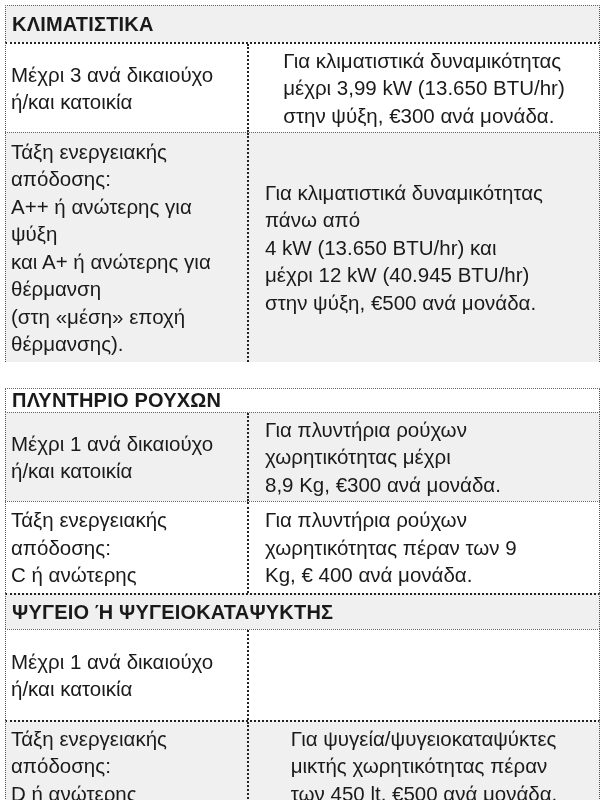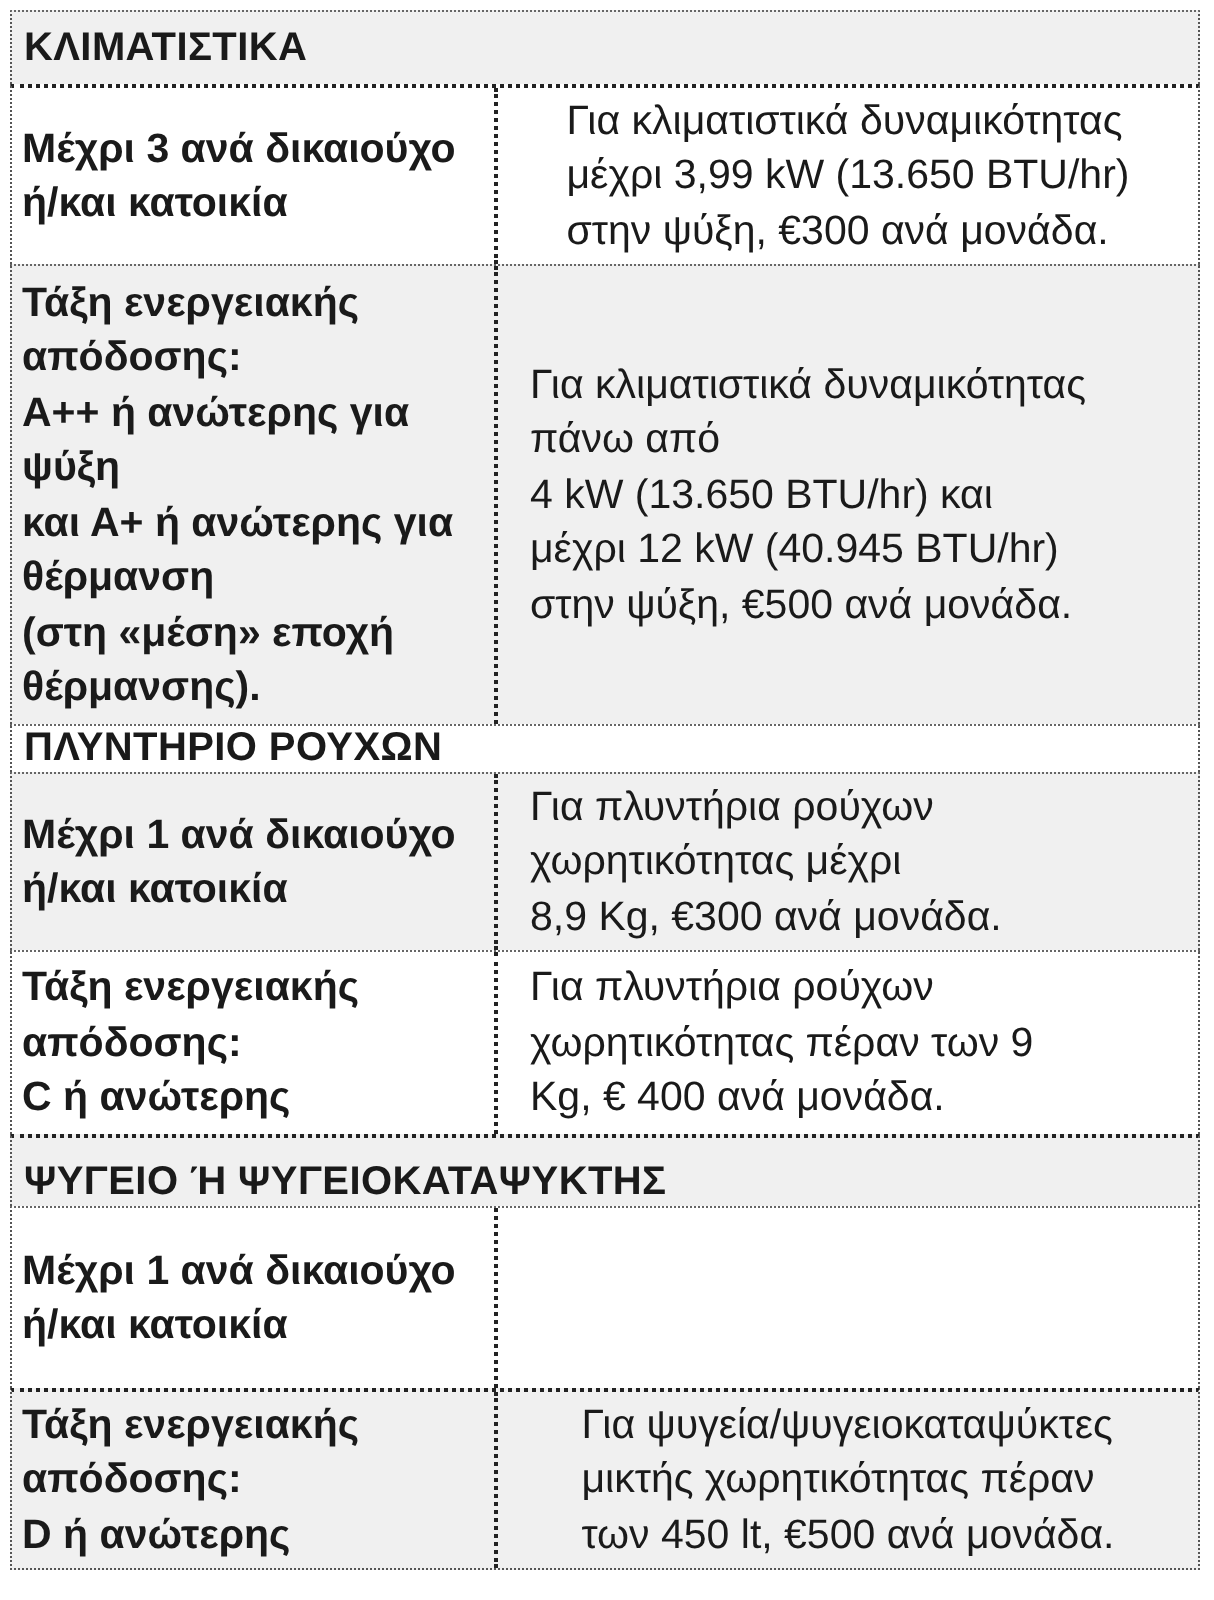--- a/index.html
+++ b/index.html
@@ -9,21 +9,21 @@
     .row { position: relative; display: flex; box-sizing: border-box;
            border-left: 1px dotted #555; border-right: 1px dotted #555; }
     .row.gray { background: #f0f0f0; }
     .row.white { background: #ffffff; }
     .sep-top { border-top: 2px dotted #222; }
     .sep-top-light { border-top: 1px dotted #666; }
     .hdr { font-weight: bold; font-size: 20px; padding: 0 6px;
            display: flex; align-items: center; letter-spacing: 0.2px; }
     .cell { box-sizing: border-box; font-size: 20.5px; line-height: 27.5px;
             display: flex; align-items: center; }
-    .cell.left { width: 243px; padding-left: 5px; border-right: 2px dotted #222; font-weight: bold; }
+    .cell.left { width: 243px; padding-left: 5px; border-right: 2px dotted #222; }
     .cell.right { flex: 1; padding-left: 16px; padding-right: 4px; }
     .cell.right.center { justify-content: center; padding-left: 4px; }
     .cell .txt { white-space: pre-line; }
     .bottom { border-bottom: 1px dotted #555; }
   </style>
 </head>
 <body>
 
 <div class="tbl">
 
@@ -54,21 +54,21 @@
     </div>
     <div class="cell right">
       <span class="txt">Για κλιματιστικά δυναμικότητας
 πάνω από
 4 kW (13.650 BTU/hr) και
 μέχρι 12 kW (40.945 BTU/hr)
 στην ψύξη,   €500 ανά μονάδα.</span>
     </div>
   </div>
 
-  <div class="row white hdr sep-top-light" style="height:24px;">
+  <div class="row white hdr sep-top-light" style="height:24px;margin-top:26px;">
     <span>ΠΛΥΝΤΗΡΙΟ ΡΟΥΧΩΝ</span>
   </div>
   <div class="row gray sep-top-light" style="height:89px;">
     <div class="cell left">
       <span class="txt">Μέχρι 1 ανά δικαιούχο
 ή/και κατοικία</span>
     </div>
     <div class="cell right">
       <span class="txt">Για πλυντήρια ρούχων
 χωρητικότητας μέχρι
@@ -81,21 +81,21 @@
 απόδοσης:
 C ή ανώτερης</span>
     </div>
     <div class="cell right">
       <span class="txt">Για πλυντήρια ρούχων
 χωρητικότητας πέραν των 9
 Kg,    € 400 ανά μονάδα.</span>
     </div>
   </div>
 
-  <div class="row gray hdr sep-top" style="height:36px;align-items:flex-end;">
+  <div class="row gray hdr sep-top" style="height:36px;">
     <span>ΨΥΓΕΙΟ Ή ΨΥΓΕΙΟΚΑΤΑΨΥΚΤΗΣ</span>
   </div>
   <div class="row white sep-top-light" style="height:91px;">
     <div class="cell left">
       <span class="txt">Μέχρι 1 ανά δικαιούχο
 ή/και κατοικία</span>
     </div>
   </div>
   <div class="row gray sep-top bottom" style="height:91px;">
     <div class="cell left">

